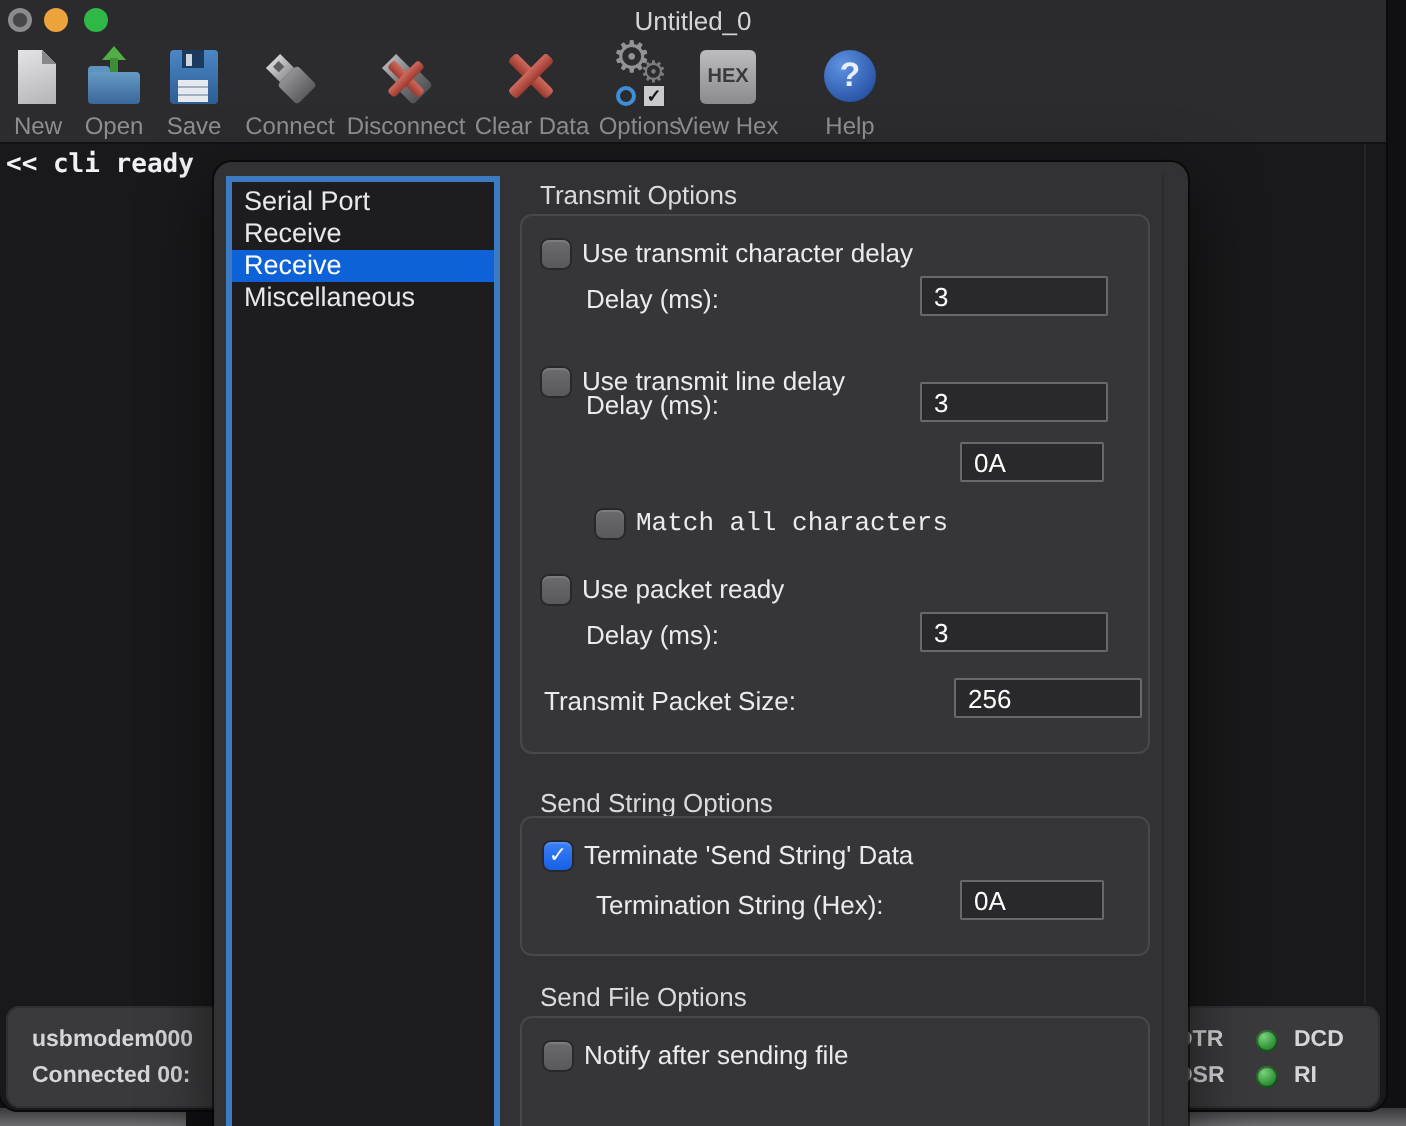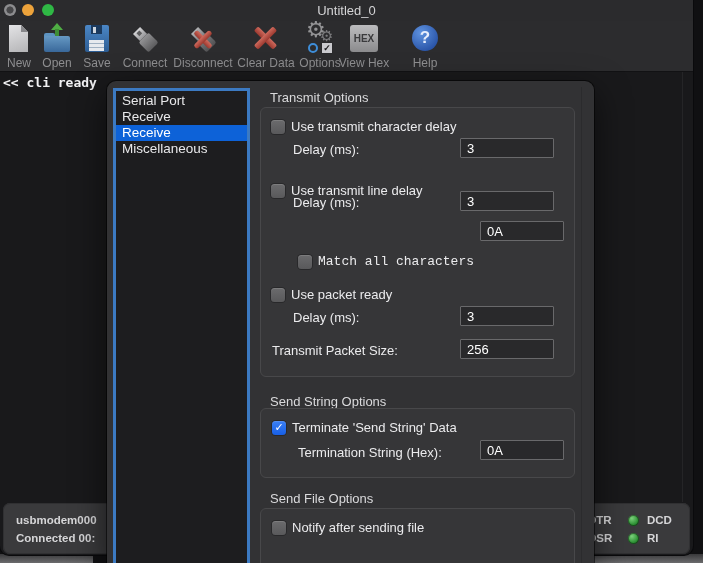--- a/index.html
+++ b/index.html
@@ -97,21 +97,21 @@
   .groupbox{position:absolute;width:313px;background:#363638;border:1px solid #48484a;border-radius:6px;}
   .cb{position:absolute;width:14px;height:14px;border-radius:3.5px;background:linear-gradient(#6b6b6d,#59595b);box-shadow:inset 0 1px 0 rgba(255,255,255,.12),0 0 0 1px rgba(0,0,0,.25);}
   .cb.checked{background:linear-gradient(#3b80f5,#175fe6);}
   .cb-glyph{display:block;text-align:center;font-family:"DejaVu Sans",sans-serif;font-size:11px;line-height:14px;font-weight:bold;color:#fff;}
   .ctl-label{position:absolute;font-size:13px;color:#ebebed;white-space:nowrap;}
   .field{
     position:absolute;height:20px;background:#29292b;border:1px solid #69696b;border-radius:1px;
     color:#ffffff;font-family:"Liberation Sans",sans-serif;font-size:13px;padding:0 6px;box-sizing:border-box;outline:none;
   }
   .field.w1{width:94px;}
-  .field.w2{width:84px;}
+  .field.w2{width:72px;}
 </style>
 </head>
 <body>
 
 <div class="bg-strip left"></div>
 <div class="bg-strip right"></div>
 
 <div id="app-window">
 
   <div class="titlebar">
@@ -254,21 +254,21 @@
 
   <span class="cb" style="left:191px;top:174px;"></span>
   <div class="ctl-label" style="left:211px;top:173px;font-family:Liberation Mono, monospace;">Match all characters</div>
 
   <span class="cb" style="left:164px;top:207px;"></span>
   <div class="ctl-label" style="left:184px;top:206px;">Use packet ready</div>
   <div class="ctl-label" style="left:186px;top:229px;">Delay (ms):</div>
   <input class="field w1" style="left: 353px; top: 225px;" readonly="" value="3">
 
   <div class="ctl-label" style="left:165px;top:262px;">Transmit Packet Size:</div>
-  <input class="field w1" style="left: 353px; top: 258px;" readonly="" value="256">
+  <input class="field w1" style="left: 370px; top: 258px;" readonly="" value="256">
 
   <div class="group-title" style="left:163px;top:313px;">Send String Options</div>
   <div class="groupbox" style="left:153px;top:327px;height:68px;"></div>
 
   <span class="cb checked" style="left:165px;top:340px;">
       <span class="cb-glyph">✓</span>
     </span>
   <div class="ctl-label" style="left:185px;top:339px;">Terminate 'Send String' Data</div>
   <div class="ctl-label" style="left:191px;top:364px;">Termination String (Hex):</div>
   <input class="field w2" style="left: 373px; top: 359px;" readonly="" value="0A">

